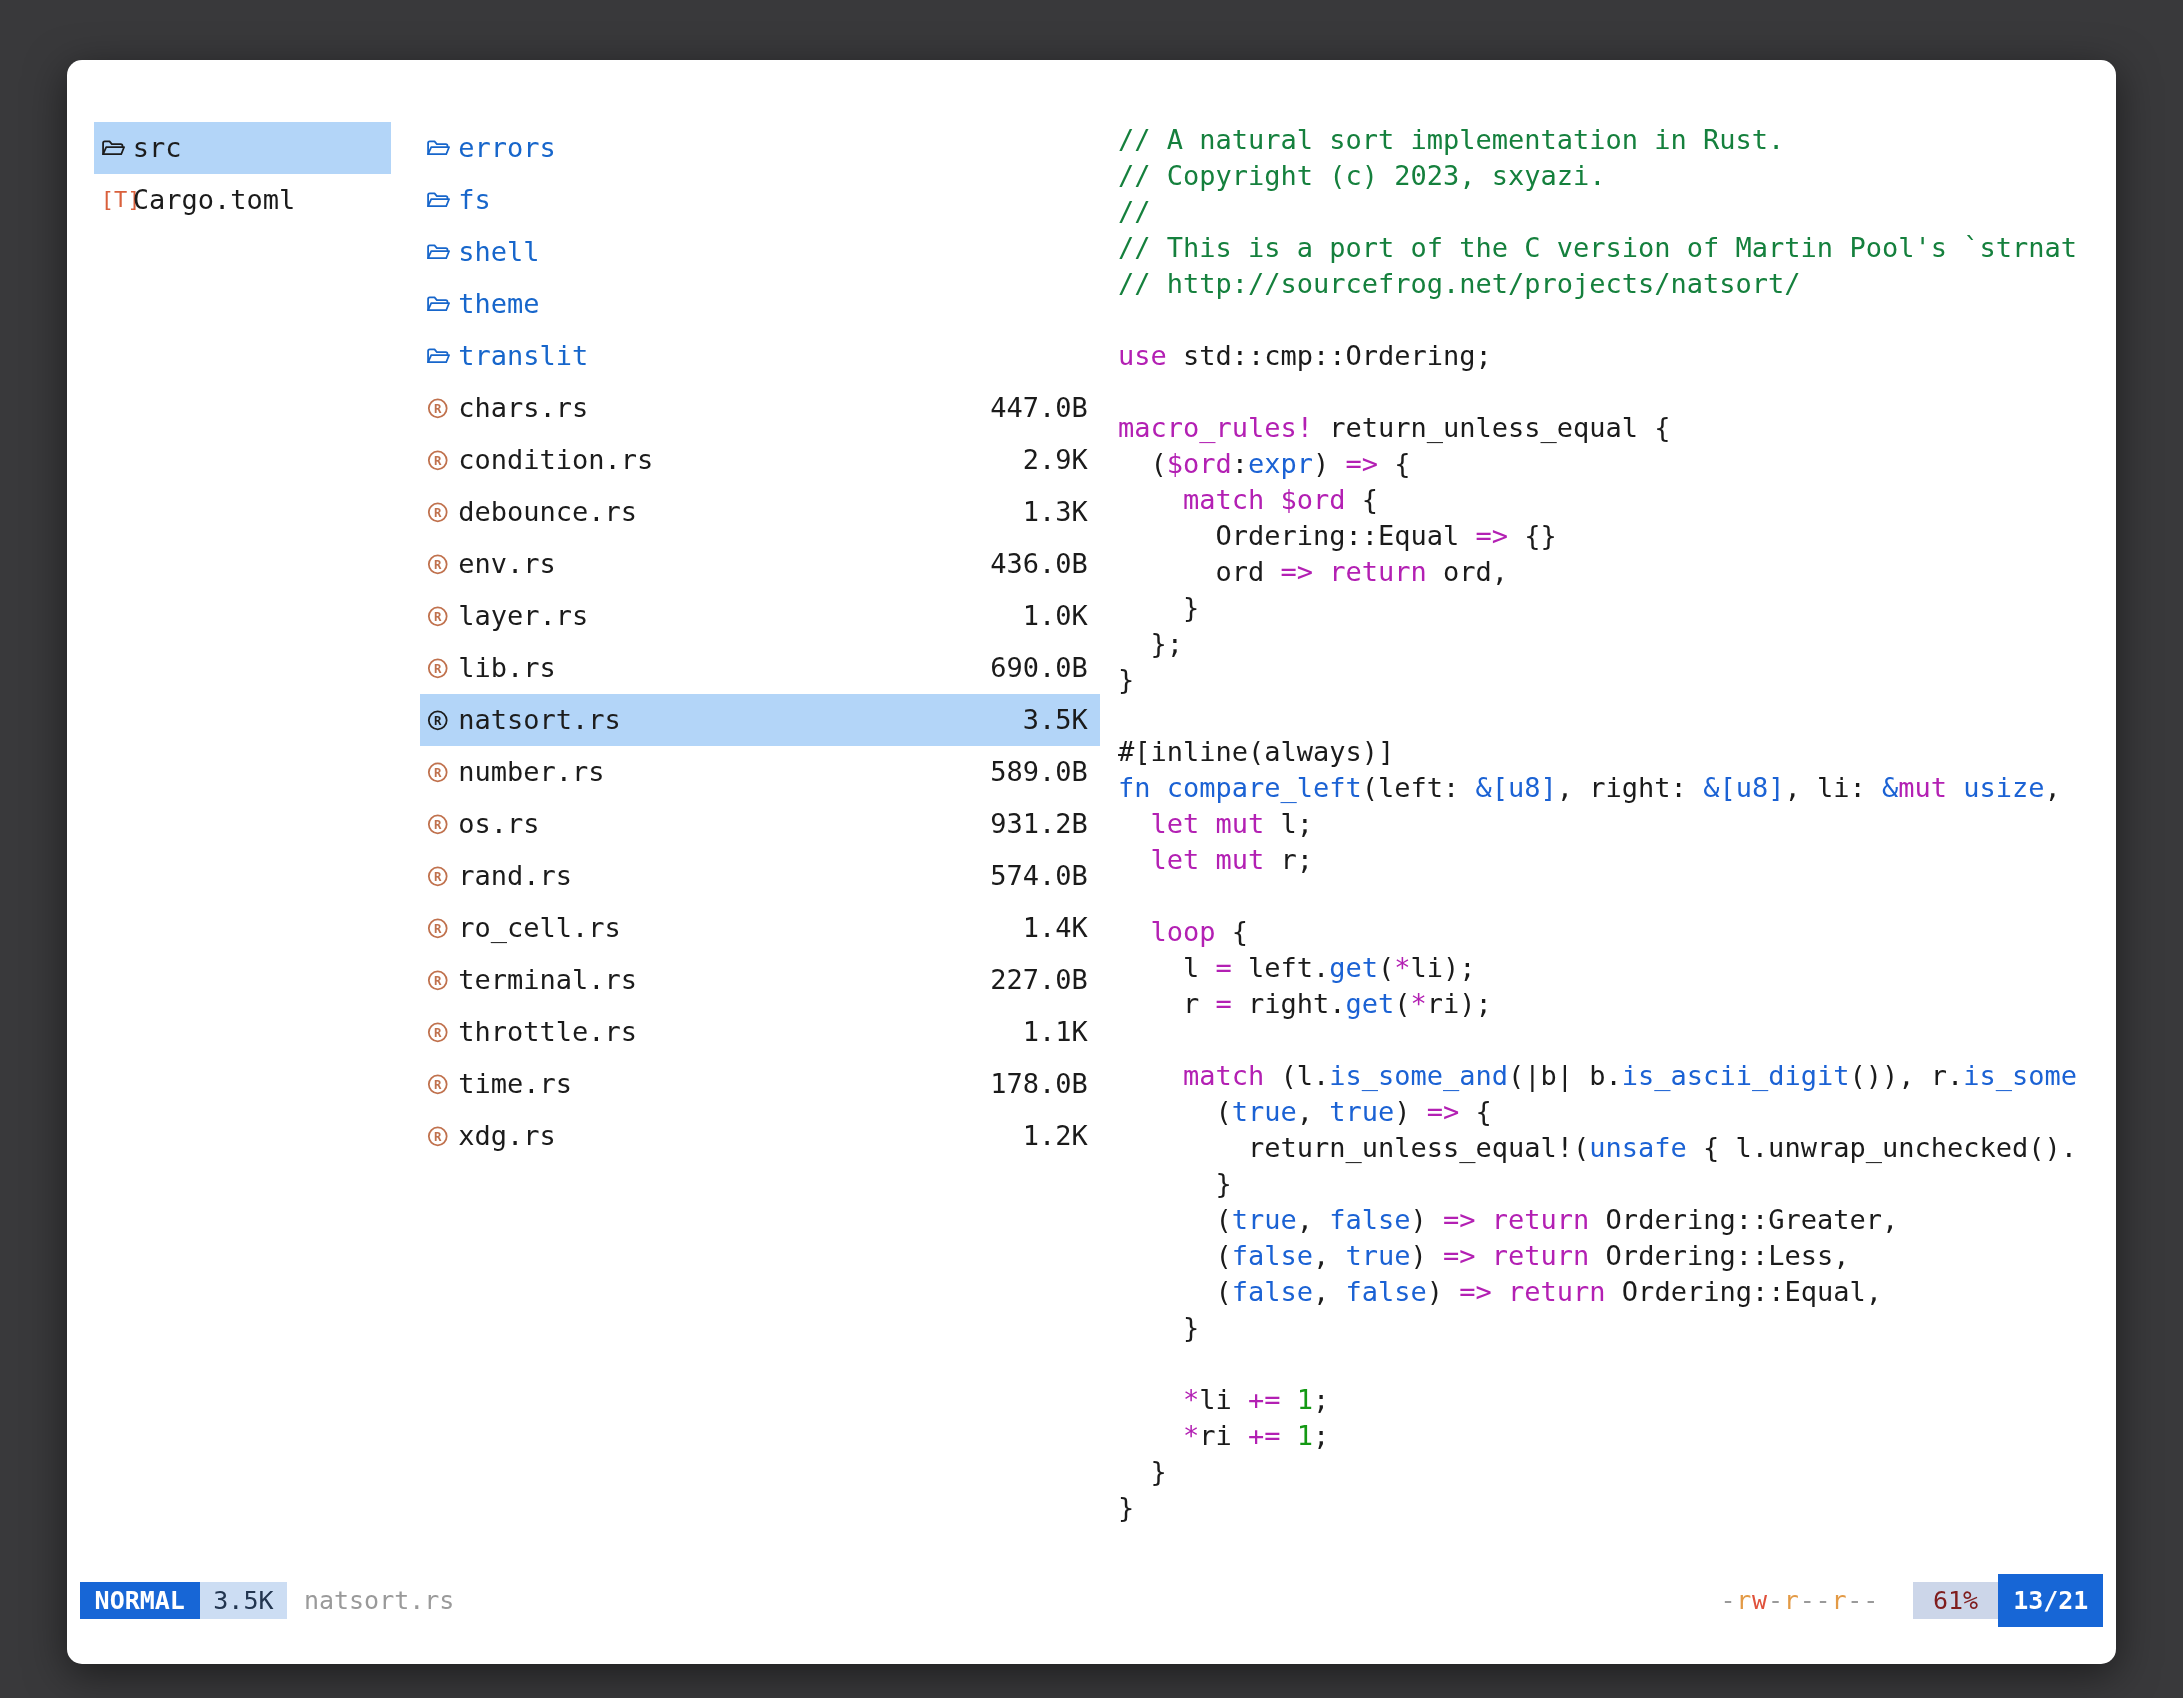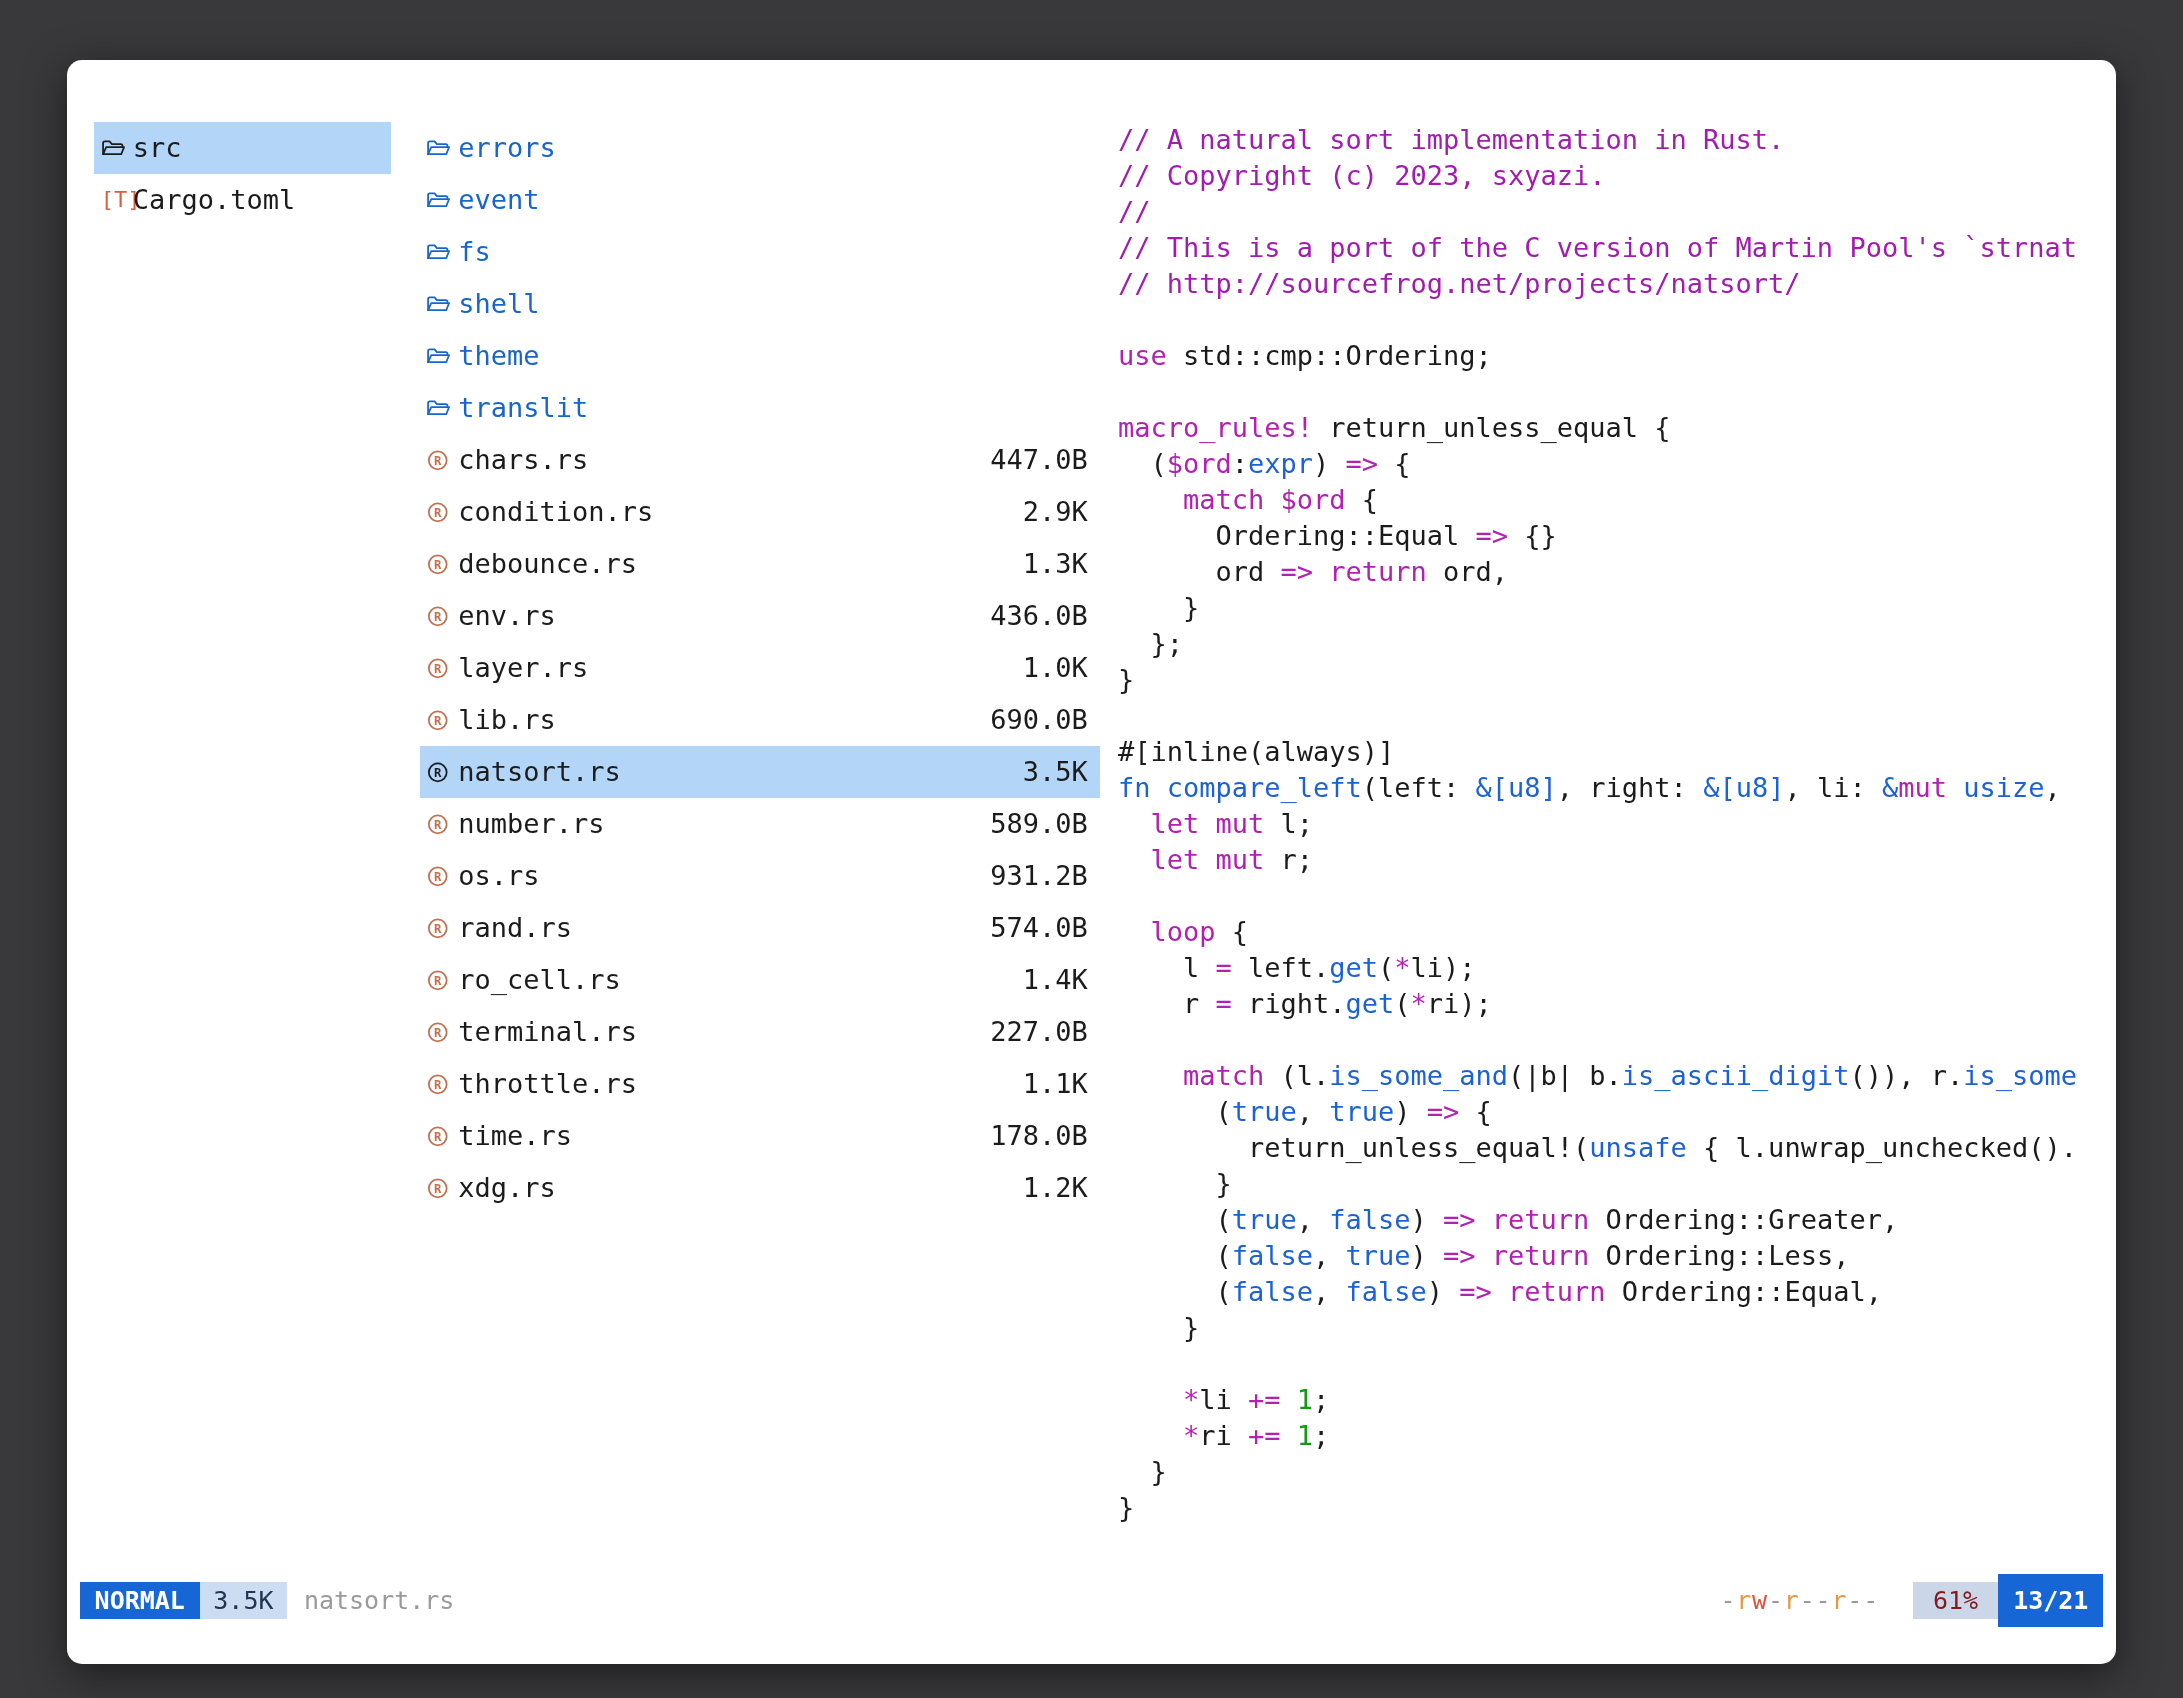--- a/index.html
+++ b/index.html
@@ -31,21 +31,21 @@
   .row .icon{width:32px;flex:none;display:flex;align-items:center;justify-content:flex-start;}
   .row.dir{color:#1766cb;}
   .row.dir .icon{color:#1766cb;}
   .row.rust .icon{color:#c0714d;}
   .row.toml .icon{color:#d9603c;font-size:22px;}
   .row.selected .icon,.row.selected .name{color:#1c1c1c;}
   .row .name{white-space:pre;}
   .row .size{margin-left:auto;padding-left:17px;color:#1b1b1b;}
 
   .code-line{height:36px;line-height:36px;font-size:27px;white-space:pre;overflow:hidden;color:#1b1b1b;}
-  .t-c{color:#a21caf;}
+  .t-c{color:#15803d;}
   .t-k{color:#b320b3;}
   .t-b{color:#1b62d4;}
   .t-n{color:#149914;}
   .t-d{color:#1b1b1b;}
 
   .status-bar{
     flex:none;height:37px;margin:0 0 45px 0;padding:0 12.6px;
     display:flex;align-items:center;font-size:25px;line-height:37px;
   }
   .status-left{display:flex;align-items:center;}
@@ -89,26 +89,20 @@
               </svg></span><span class="name">src</span></div>
           <div class="row toml"><span class="icon"><span>[T]</span></span><span class="name">Cargo.toml</span></div>
         </div>
       <div class="pane current-pane" id="current-pane">
           <div class="row dir"><span class="icon"><svg viewBox="0 0 24 20" width="25" height="21">
                 <g fill="none" stroke="currentColor" stroke-width="1.7" stroke-linejoin="round" stroke-linecap="round">
                   <path d="M2 15.5 V4.8 Q2 3.2 3.6 3.2 H8.2 L10.4 5.8 H19 Q20.6 5.8 20.6 7.4 V8.6"></path>
                   <path d="M5 8.6 H22.2 L19.4 15.5 H2 Z"></path>
                 </g>
               </svg></span><span class="name">errors</span></div>
-          <div class="row dir"><span class="icon"><svg viewBox="0 0 24 20" width="25" height="21">
-                <g fill="none" stroke="currentColor" stroke-width="1.7" stroke-linejoin="round" stroke-linecap="round">
-                  <path d="M2 15.5 V4.8 Q2 3.2 3.6 3.2 H8.2 L10.4 5.8 H19 Q20.6 5.8 20.6 7.4 V8.6"></path>
-                  <path d="M5 8.6 H22.2 L19.4 15.5 H2 Z"></path>
-                </g>
-              </svg></span><span class="name">event</span></div>
           <div class="row dir"><span class="icon"><svg viewBox="0 0 24 20" width="25" height="21">
                 <g fill="none" stroke="currentColor" stroke-width="1.7" stroke-linejoin="round" stroke-linecap="round">
                   <path d="M2 15.5 V4.8 Q2 3.2 3.6 3.2 H8.2 L10.4 5.8 H19 Q20.6 5.8 20.6 7.4 V8.6"></path>
                   <path d="M5 8.6 H22.2 L19.4 15.5 H2 Z"></path>
                 </g>
               </svg></span><span class="name">fs</span></div>
           <div class="row dir"><span class="icon"><svg viewBox="0 0 24 20" width="25" height="21">
                 <g fill="none" stroke="currentColor" stroke-width="1.7" stroke-linejoin="round" stroke-linecap="round">
                   <path d="M2 15.5 V4.8 Q2 3.2 3.6 3.2 H8.2 L10.4 5.8 H19 Q20.6 5.8 20.6 7.4 V8.6"></path>
                   <path d="M5 8.6 H22.2 L19.4 15.5 H2 Z"></path>

